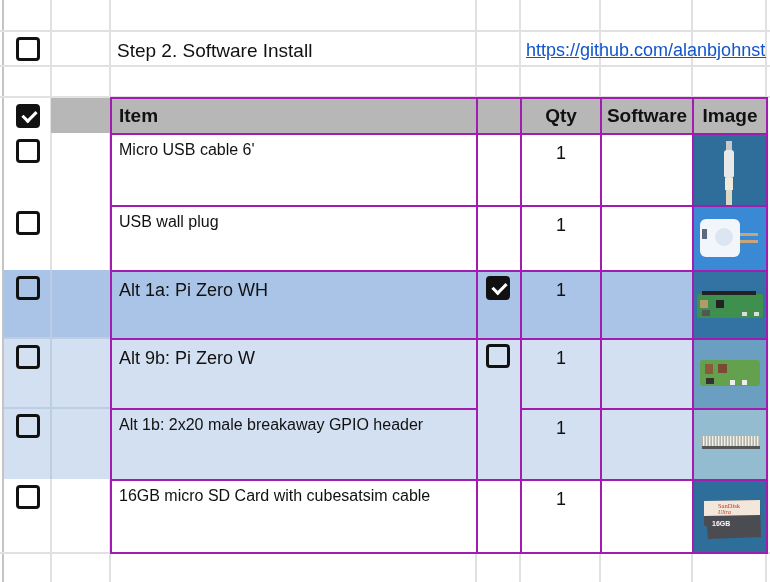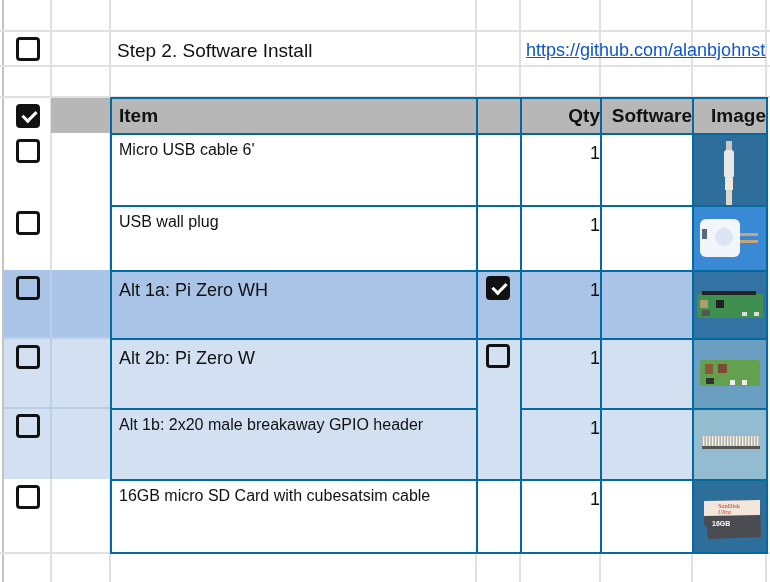--- a/index.html
+++ b/index.html
@@ -7,25 +7,25 @@
          font-family:"Liberation Sans", "DejaVu Sans", sans-serif; color:#111; }
   .gv { position:absolute; top:0; width:2px; height:582px; background:#e1e1e1; }
   .gh { position:absolute; left:0; height:2px; width:770px; background:#e1e1e1; }
   .edge { position:absolute; left:2px; top:0; width:2px; height:582px; background:#c4c4c4; }
   .cb { position:absolute; width:24px; height:24px; box-sizing:border-box; border:3px solid #111;
         border-radius:4px; background:transparent; cursor:pointer; }
   .cb.checked { background:#111; }
   .cb.checked::after { content:""; position:absolute; left:6px; top:1px; width:6px; height:11px;
         border-right:3px solid #fff; border-bottom:3px solid #fff; transform:rotate(45deg); }
   .cell { position:absolute; box-sizing:border-box; }
-  .tb { border:2px solid #0369a1; }
+  .tb { border:2px solid #a21caf; }
   .txt { position:absolute; left:7px; top:6px; font-size:16px; white-space:nowrap; }
   .txt.big { font-size:18px; top:8px; }
   .hdr { font-weight:bold; font-size:19px; top:6px; }
-  .num { position:absolute; left:0; right:0; top:8px; text-align:right; font-size:18px; }
+  .num { position:absolute; left:0; right:0; top:8px; text-align:center; font-size:18px; }
   .link { position:absolute; left:526px; top:40px; font-size:18px; color:#1155cc;
           text-decoration:underline; white-space:nowrap; overflow:hidden; width:240px; }
   .step { position:absolute; left:117px; top:40px; font-size:19px; white-space:nowrap; }
   .img { position:absolute; overflow:hidden; }
 </style>
 </head>
 <body>
 
 <div class="edge"></div>
 <div class="gv" style="left:50px"></div>
@@ -124,21 +124,21 @@
     <rect x="6" y="28" width="8" height="8" fill="#b39a6b"></rect>
     <rect x="22" y="28" width="8" height="8" fill="#222"></rect>
     <rect x="8" y="38" width="8" height="6" fill="#555"></rect>
     <rect x="48" y="40" width="5" height="4" fill="#ddd"></rect>
     <rect x="60" y="40" width="5" height="4" fill="#ddd"></rect>
   </svg>
 </div>
 
 <div class="cb" style="left:16px;top:345px"></div>
 <div class="cell tb" style="left:110px;top:338px;width:368px;height:72px;background:#d3e0f2">
-  <span class="txt big">Alt 2b: Pi Zero W</span>
+  <span class="txt big">Alt 9b: Pi Zero W</span>
 </div>
 
 <div class="cell tb" style="left:476px;top:338px;width:46px;height:143px;background:#d3e0f2">
   <div class="cb" style="left:8px;top:4px"></div>
 </div>
 <div class="cell tb" style="left:520px;top:338px;width:82px;height:72px;background:#d3e0f2">
   <span class="num">1</span>
 </div>
 <div class="cell tb" style="left:600px;top:338px;width:94px;height:72px;background:#d3e0f2"></div>
 <div class="cell tb" style="left:692px;top:338px;width:76px;height:72px;background:#5f95b8">

